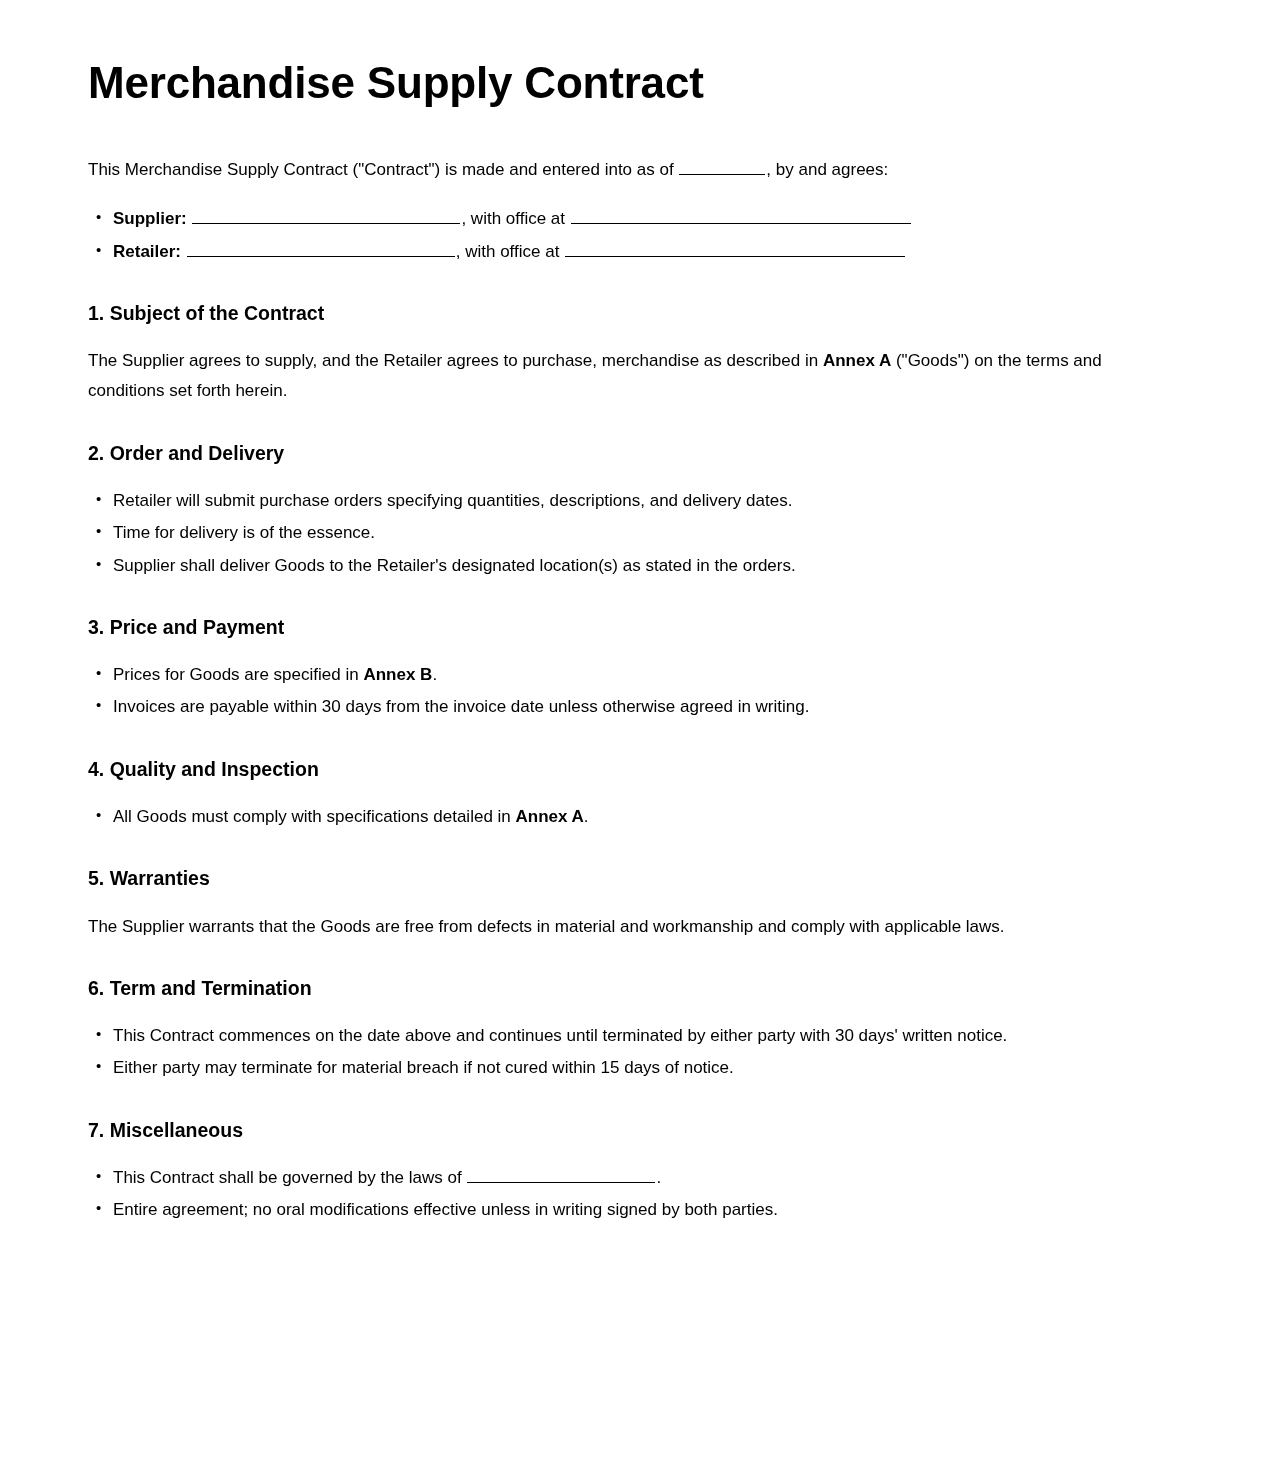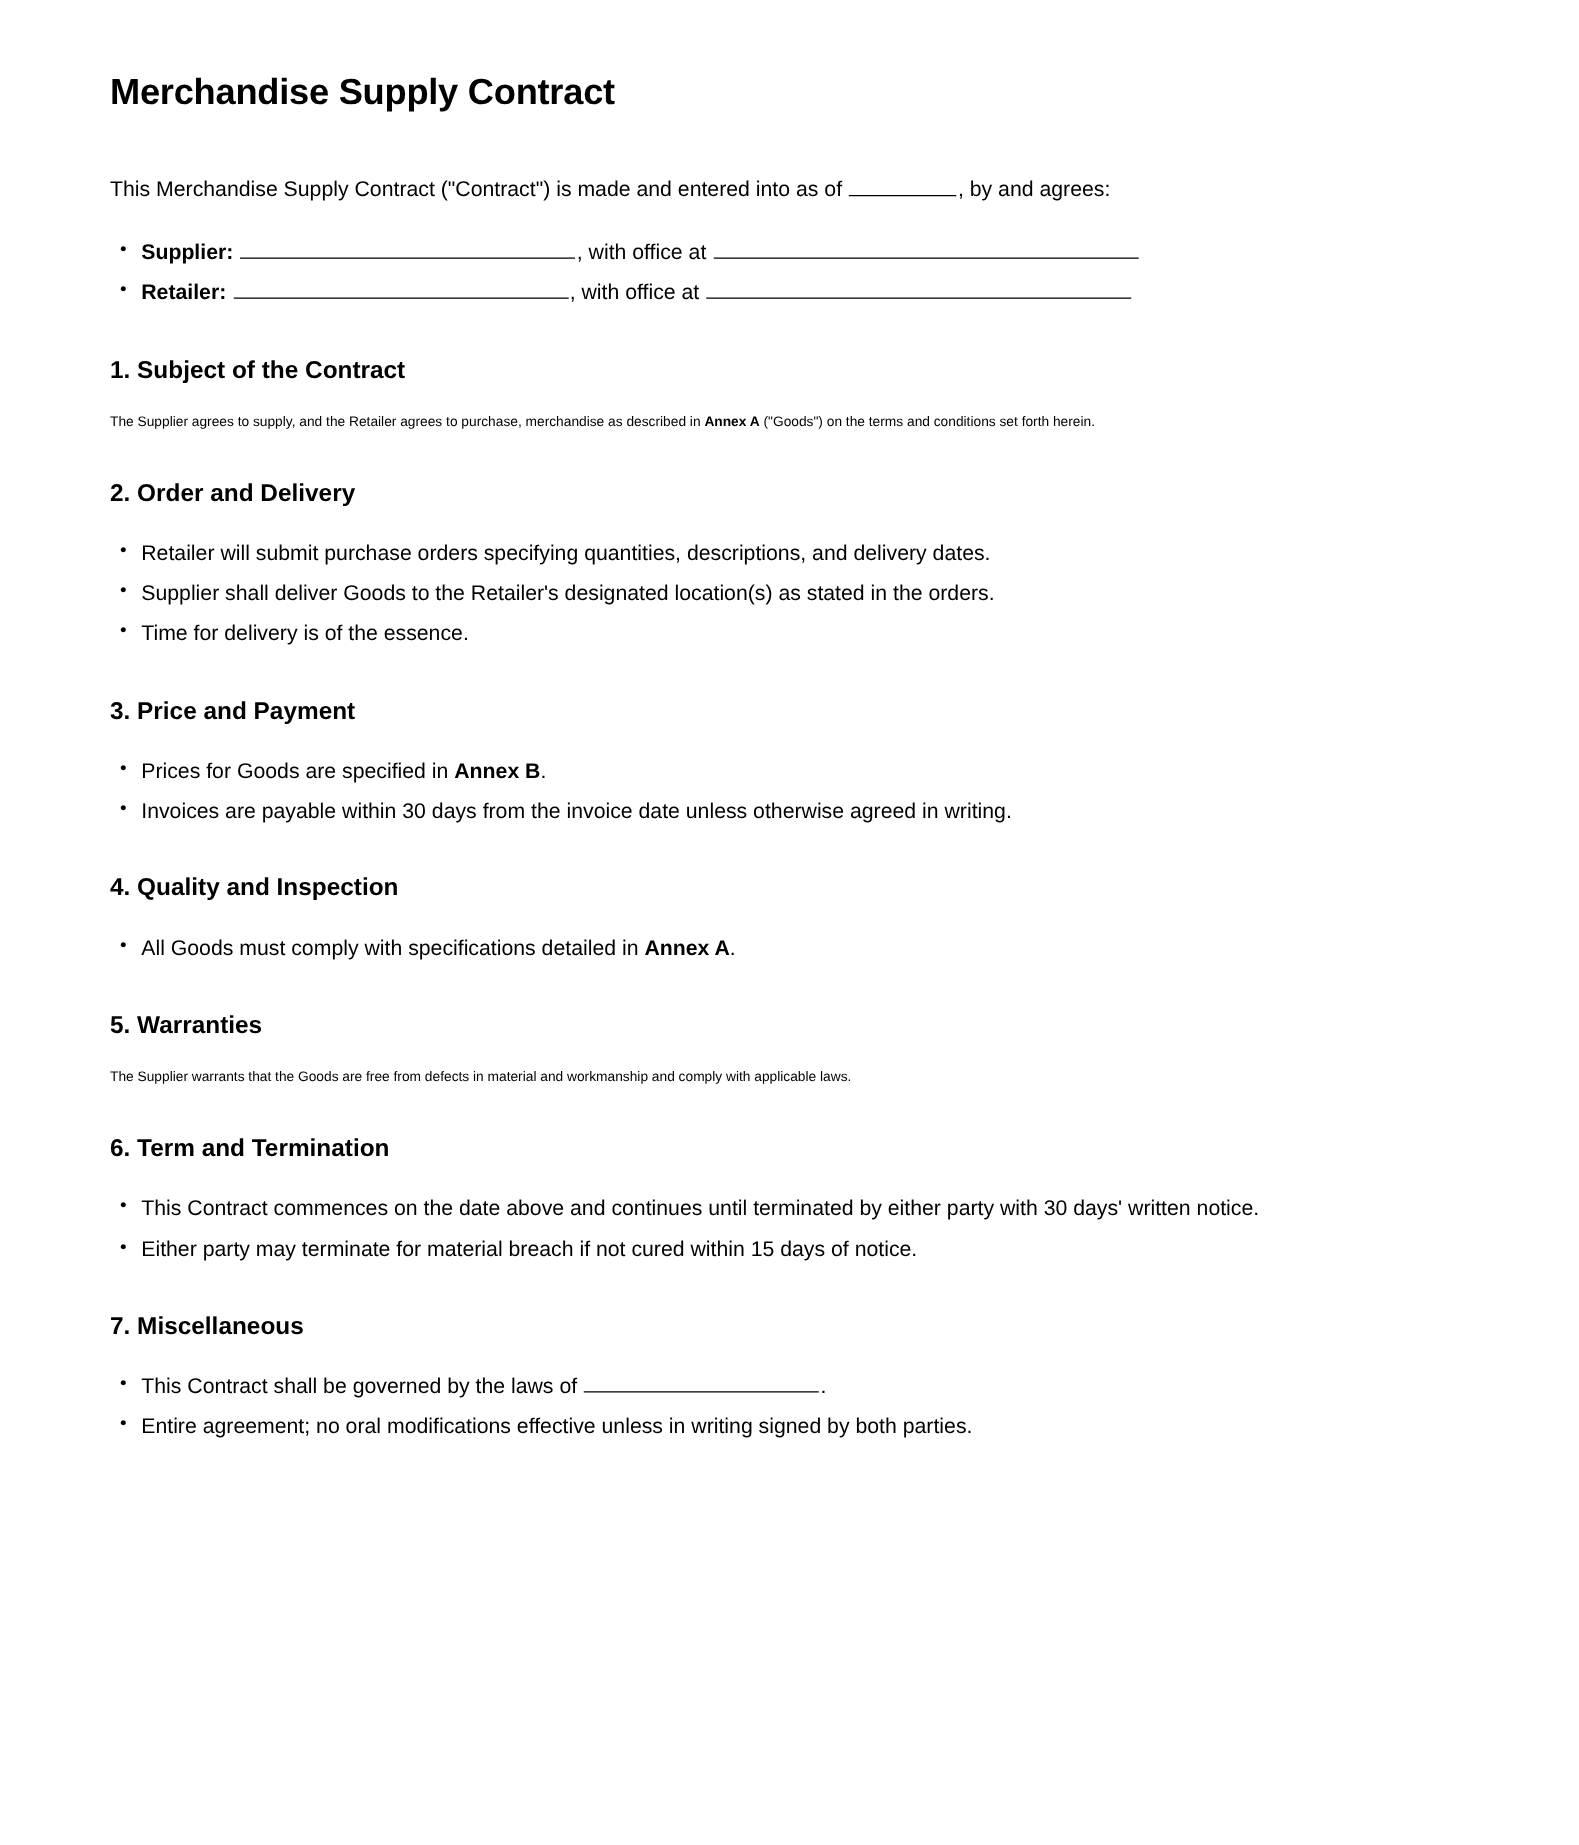--- a/index.html
+++ b/index.html
@@ -15,21 +15,21 @@
     -webkit-font-smoothing: antialiased;
   }
   .page {
     box-sizing: border-box;
     width: 1263px;
     min-height: 1476px;
     padding: 58px 120px 40px 88px;
     background: #ffffff;
   }
   .doc-title {
-    font-size: 29px;
+    font-size: 44px;
     font-weight: bold;
     letter-spacing: -0.2px;
     margin: 0 0 46px 0;
     line-height: 1.15;
     color: #000;
   }
   .intro {
     font-size: 17px;
     line-height: 1.75;
     margin: 0 0 20px 0;
@@ -74,21 +74,21 @@
   .blank-addr  { width: 340px; }
   .blank-law   { width: 188px; }
   h2.section-heading {
     font-size: 19.5px;
     font-weight: bold;
     margin: 34px 0 20px 0;
     line-height: 1.3;
   }
   .section:first-of-type h2.section-heading { margin-top: 18px; }
   p.section-para {
-    font-size: 11px;
+    font-size: 17px;
     line-height: 1.78;
     margin: 0 0 6px 0;
     max-width: 1035px;
   }
   ul.bullets { margin: 0 0 6px 0; }
   .section { margin-bottom: 26px; }
   .section:last-child { margin-bottom: 0; }
 </style>
 </head>
 <body>
@@ -114,22 +114,22 @@
 
   <div class="section">
     <h2 class="section-heading">1. Subject of the Contract</h2>
     <p class="section-para"><span>The Supplier agrees to supply, and the Retailer agrees to purchase, merchandise as described in </span><b>Annex A</b><span> ("Goods") on the terms and conditions set forth herein.</span></p>
   </div>
 
   <div class="section">
     <h2 class="section-heading">2. Order and Delivery</h2>
     <ul class="bullets">
       <li>Retailer will submit purchase orders specifying quantities, descriptions, and delivery dates.</li>
+      <li>Time for delivery is of the essence.</li>
       <li>Supplier shall deliver Goods to the Retailer's designated location(s) as stated in the orders.</li>
-      <li>Time for delivery is of the essence.</li>
     </ul>
   </div>
 
   <div class="section">
     <h2 class="section-heading">3. Price and Payment</h2>
     <ul class="bullets">
       <li><span>Prices for Goods are specified in </span><b>Annex B</b><span>.</span></li>
       <li>Invoices are payable within 30 days from the invoice date unless otherwise agreed in writing.</li>
     </ul>
   </div>

